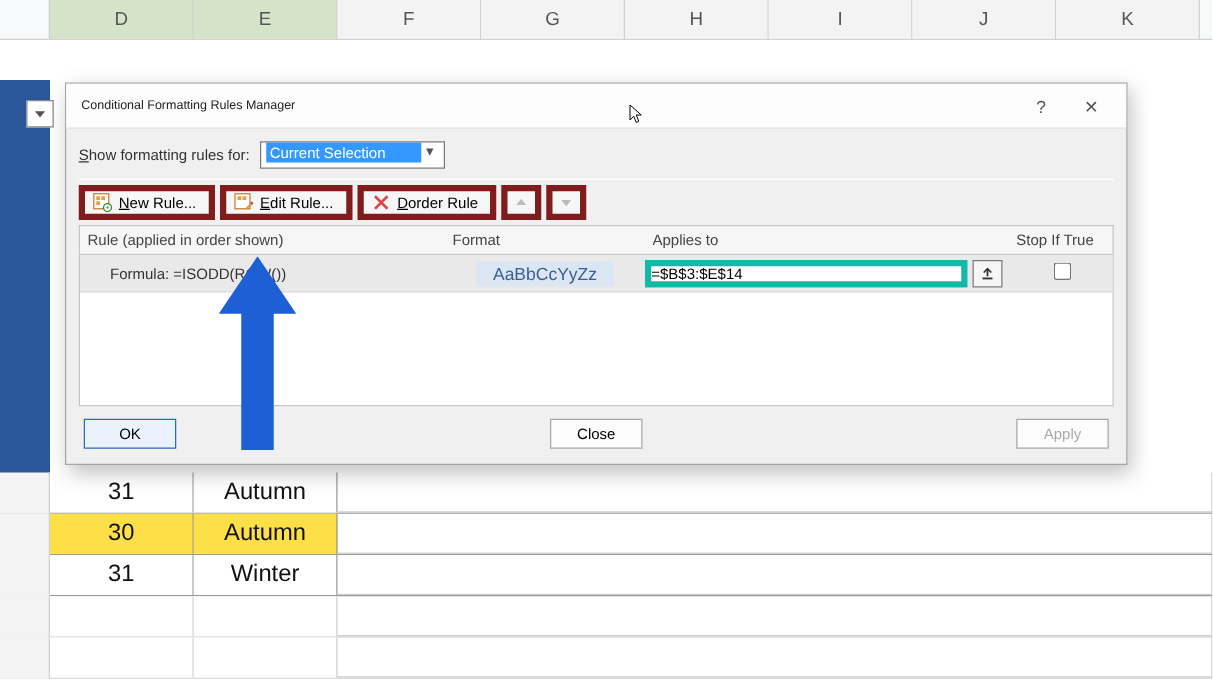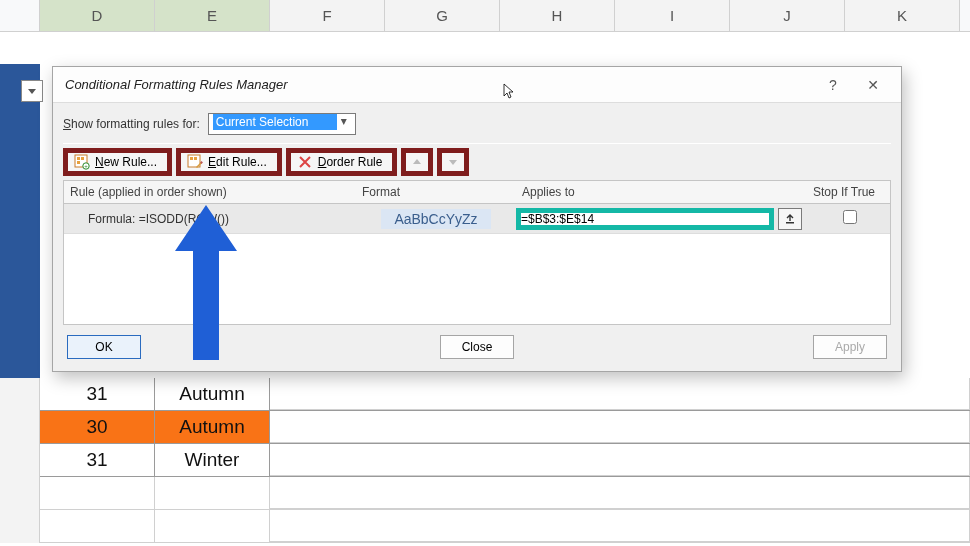--- a/index.html
+++ b/index.html
@@ -74,23 +74,22 @@
     .title-bar {
       height: 36px;
       display: flex;
       align-items: center;
       padding: 0 8px 0 12px;
       background: #fdfdfd;
       border-bottom: 1px solid #ddd;
     }
     .title-text {
       flex: 1;
-      font-size: 13px;
+      font-size: 10px;
       color: #222;
-      font-style: italic;
     }
     .title-btn {
       width: 40px; height: 34px;
       display: flex; align-items: center; justify-content: center;
       color: #555; font-size: 14px;
       cursor: pointer;
     }
     .dialog-body {
       padding: 8px 10px 10px 10px;
       flex: 1;
@@ -238,21 +237,21 @@
     .data-row .row-gutter { height: 33px; border-right: 1px solid #d0d0d0;}
     .data-cell {
       width: 115px;
       border-right: 1px solid #9a9a9a;
       text-align: center;
       line-height: 32px;
       font-size: 19px;
       font-weight: 400;
       color: #111;
     }
-    .data-row.pale .data-cell { background: #f97316; }
+    .data-row.pale .data-cell { background: #fde047; }
     .data-row.white .data-cell { background: #fff; }
     .rest-cell {
       flex: 1; border-right: 1px solid #d0d0d0; border-bottom: 1px solid #d0d0d0;
     }
     .cursor-ptr {
       position: absolute;
       left: 503px; top: 83px;
       width: 12px; height: 16px;
     }
     .cursor-ptr svg { width: 100%; height: 100%; }

